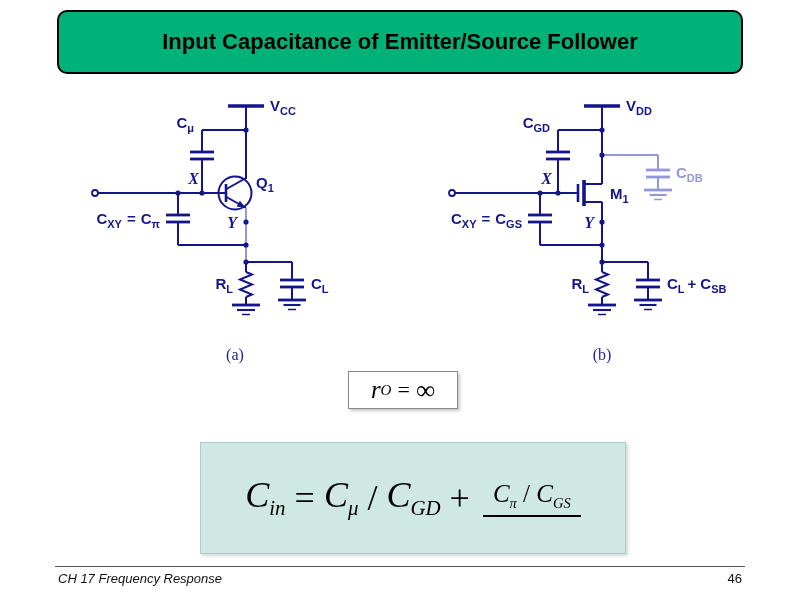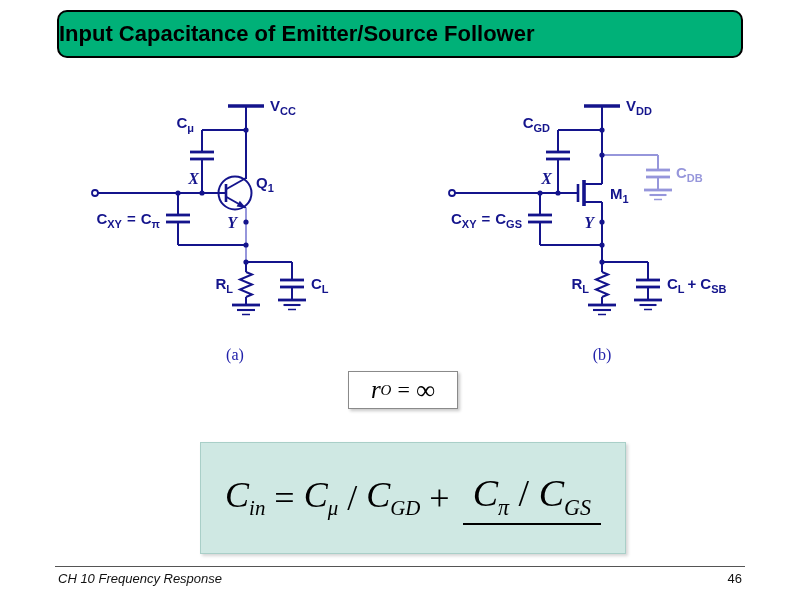--- a/index.html
+++ b/index.html
@@ -6,23 +6,23 @@
     --title-bg:#00b178;
     --circuit-ink:#14148c;
     --light-ink:#9696db;
     --formula-bg:#cfe8e3;
     --caption-ink:#2222aa;
   }
   *{margin:0;padding:0;box-sizing:border-box;}
   html,body{width:800px;height:600px;}
   body{background:#fff;font-family:"Liberation Sans",sans-serif;position:relative;overflow:hidden;}
 
-  .title-box{position:absolute;left:57px;top:10px;width:686px;height:48px;
+  .title-box{position:absolute;left:57px;top:10px;width:686px;height:64px;
     background:var(--title-bg);border:2px solid #000;border-radius:10px;
-    display:flex;align-items:center;}
+    display:flex;align-items:center;justify-content:center;}
   .title-box h1{font-size:22px;font-weight:bold;color:#000;}
 
   svg.circuits{position:absolute;left:0;top:78px;}
   .wire{stroke:var(--circuit-ink);stroke-width:2;fill:none;}
   .light{stroke:var(--light-ink);}
   .plate{stroke-width:2.8;}
   .bar{stroke-width:3.6;}
   .thick{stroke-width:2.6;}
   .g1{stroke-width:2.8;} .g2{stroke-width:2.1;} .g3{stroke-width:1.5;}
   .dot{fill:var(--circuit-ink);stroke:none;}
@@ -44,21 +44,21 @@
   .ro-box .inf{font-size:27px;line-height:1;}
 
   .formula-box{position:absolute;left:200px;top:442px;width:426px;height:112px;
     background:var(--formula-bg);border:1px solid #a9cfc8;box-shadow:2px 2px 3px #d5d5d5;
     display:flex;align-items:center;justify-content:center;
     font-family:"Liberation Serif",serif;color:#000;}
   .formula-box .row{display:flex;align-items:center;gap:9px;font-size:36px;}
   .formula-box .v{font-style:italic;}
   .formula-box sub{font-size:0.58em;font-style:italic;}
   .formula-box .op{font-style:normal;}
-  .frac{display:inline-flex;flex-direction:row;font-size:38px;margin-left:4px;justify-content:flex-end;}
+  .frac{display:inline-flex;flex-direction:row;font-size:25px;margin-left:4px;justify-content:flex-end;}
   .frac .num{text-align:center;padding:0 10px 3px;border-bottom:2.5px solid #000;}
   .frac .den{text-align:center;padding-top:3px;}
 
   .footer-line{position:absolute;left:55px;right:55px;top:566px;border-top:1.5px solid #555;}
   .footer-text{position:absolute;left:58px;top:571px;font-size:13px;font-style:italic;color:#111;}
   .page-num{position:absolute;right:58px;top:571px;font-size:13px;color:#111;}
 </style>
 </head>
 <body>
 
@@ -252,14 +252,14 @@
     <span class="op">/</span>
     <span><span class="v">C</span><sub>GD</sub></span>
     <span class="op">+</span>
     <span class="frac">
       <span class="num"><span class="v">C</span><sub>π</sub>&nbsp;<span class="op">/</span>&nbsp;<span class="v">C</span><sub>GS</sub></span>
     </span>
   </div>
 </div>
 
 <div class="footer-line"></div>
-<div class="footer-text">CH 10 Frequency Response</div>
+<div class="footer-text">CH 17 Frequency Response</div>
 <div class="page-num">46</div>
 
 </body></html>

